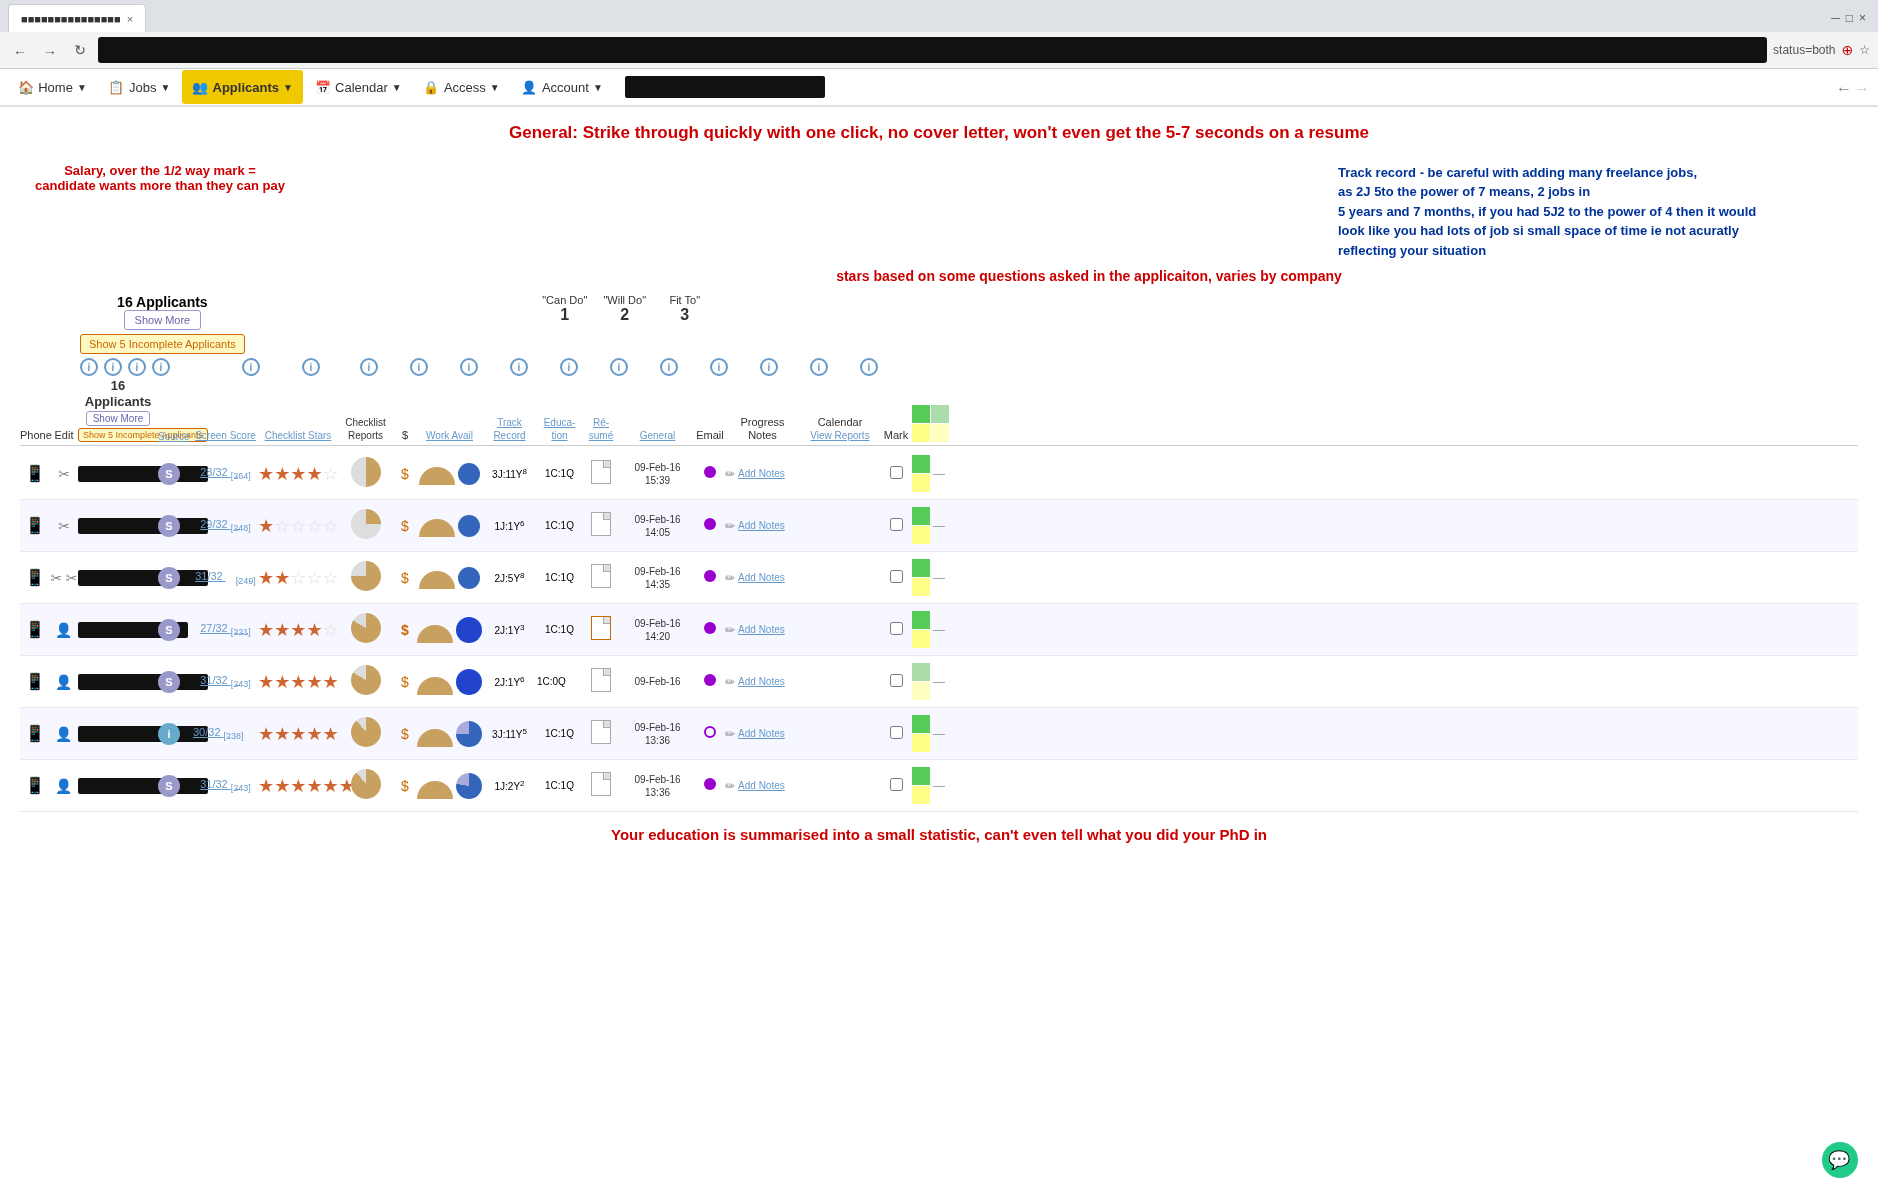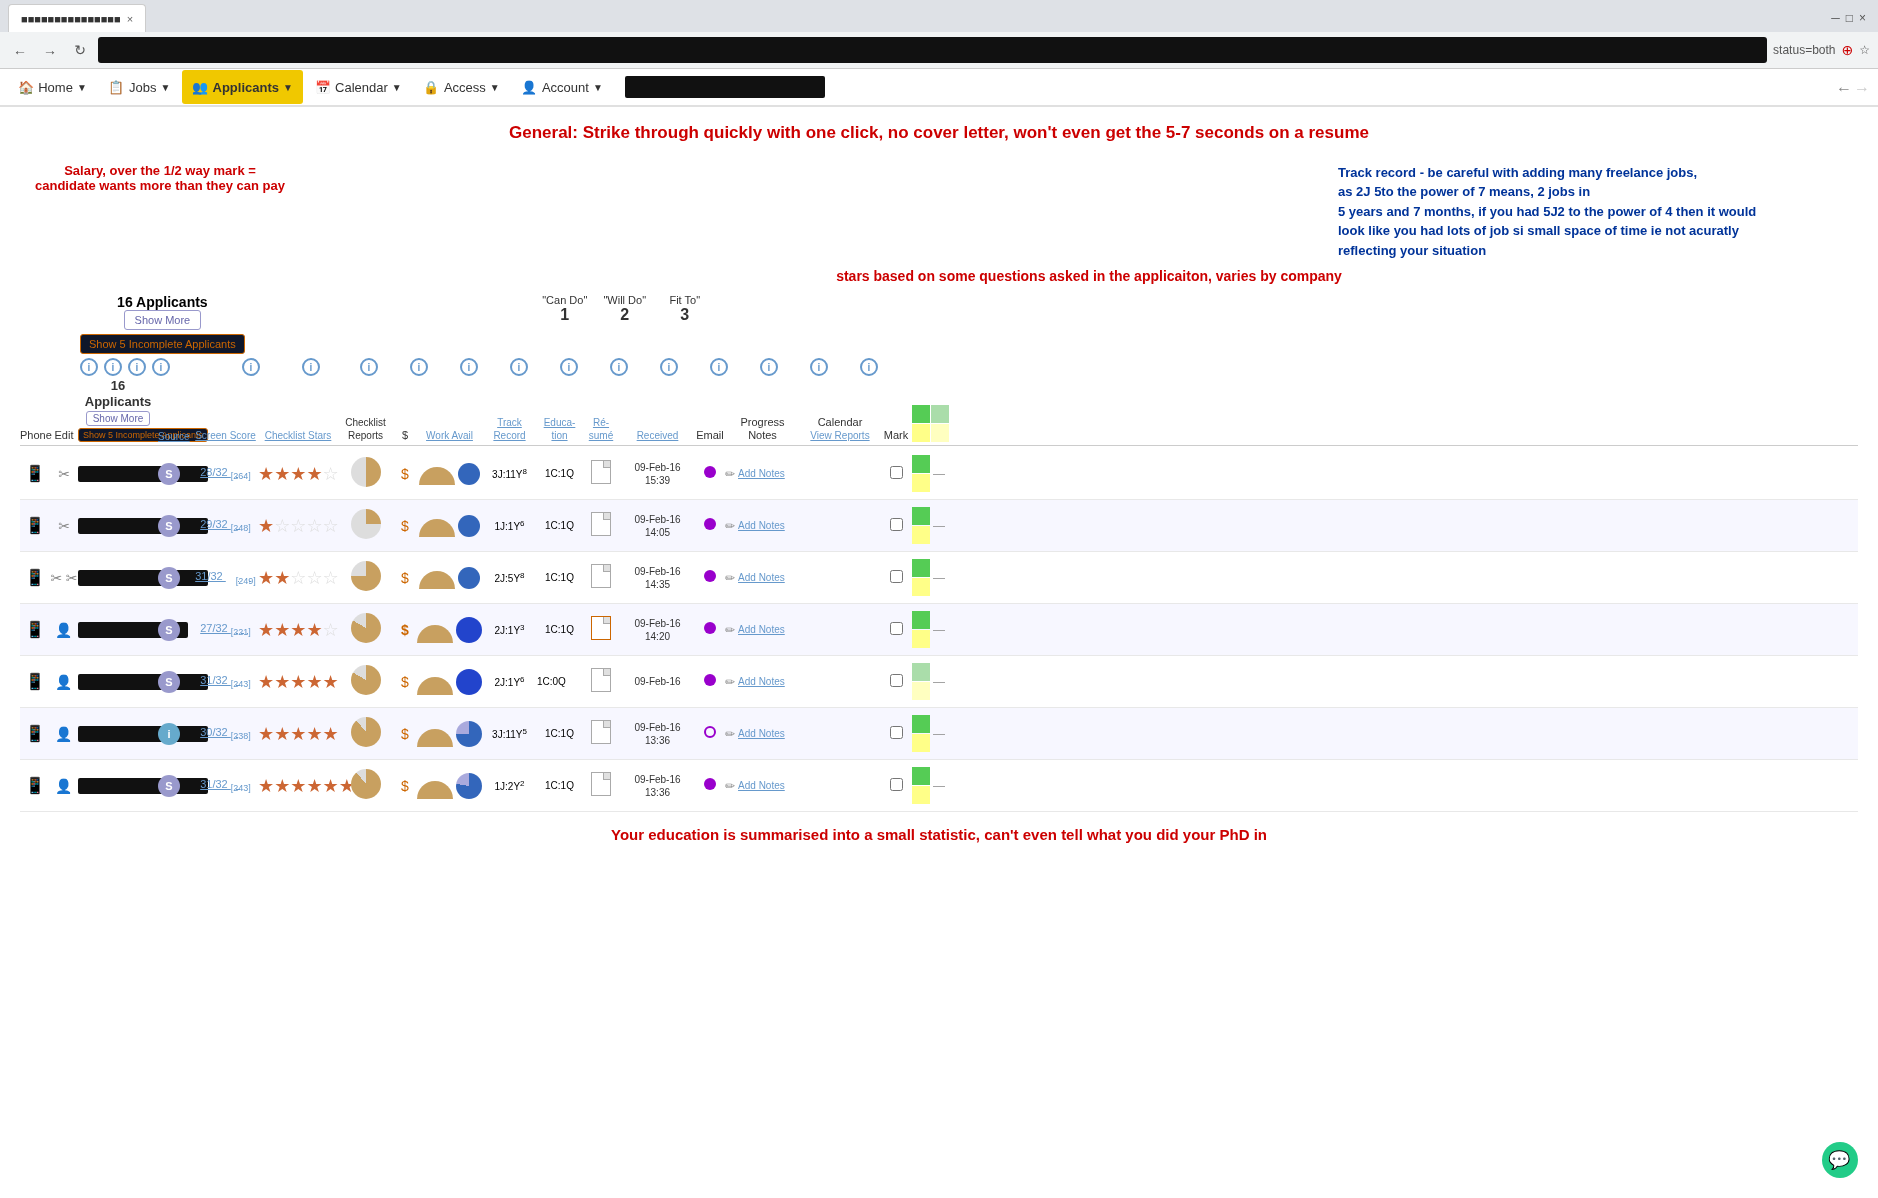--- a/index.html
+++ b/index.html
@@ -154,21 +154,21 @@
     .show-more-btn {
       background: #fff;
       border: 1px solid #9999cc;
       color: #6666aa;
       padding: 3px 10px;
       border-radius: 3px;
       cursor: pointer;
       font-size: 11px;
     }
     .show-incomplete-btn {
-      background: #0f172a;
+      background: #fef9c3;
       border: 1px solid #cc6600;
       color: #cc6600;
       padding: 3px 8px;
       border-radius: 3px;
       cursor: pointer;
       font-size: 11px;
     }
 
     
     .col-phone { width: 30px; text-align: center; flex-shrink: 0; }
@@ -411,21 +411,21 @@
     <div style="width:55px; text-align:center;" class="th">
       <a href="#" style="color:#6699cc;text-decoration:underline;font-size:10px;">Track Record</a>
     </div>
     <div style="width:45px; text-align:center;" class="th">
       <a href="#" style="color:#6699cc;text-decoration:underline;font-size:10px;">Educa-tion</a>
     </div>
     <div style="width:38px; text-align:center;" class="th">
       <a href="#" style="color:#6699cc;text-decoration:underline;font-size:10px;">Ré-sumé</a>
     </div>
     <div style="width:75px; text-align:center;" class="th">
-      <a href="#" style="color:#6699cc;text-decoration:underline;font-size:10px;">Received</a>
+      <a href="#" style="color:#6699cc;text-decoration:underline;font-size:10px;">General</a>
     </div>
     <div style="width:30px; text-align:center;" class="th">Email</div>
     <div style="width:75px; text-align:center;" class="th">
       <span>Progress Notes</span>
     </div>
     <div style="width:80px; text-align:center;" class="th">
       <div>Calendar</div>
       <div><a href="#" style="color:#6699cc;text-decoration:underline;font-size:10px;">View Reports</a></div>
     </div>
     <div style="width:32px; text-align:center;" class="th">Mark</div>
@@ -746,21 +746,21 @@
     </div>
     <div class="col-edit">
       <span style="font-size:14px;color:#888;">👤</span>
     </div>
     <div style="width:80px;">
       <div style="background:#111; height:16px; border-radius:2px; width:130px;"></div>
     </div>
     <div style="width:35px; text-align:center;">
       <div class="source-i">i</div>
     </div>
-    <div style="width:65px; text-align:center; font-size:11px;">
+    <div style="width:65px; text-align:left; font-size:11px;">
       <a href="#" style="color:#6699cc;text-decoration:underline;">30/32 <sub style="font-size:9px;">[238]</sub></a>
     </div>
     <div style="width:80px; text-align:center;">
       <span style="color:#cc6633; font-size:18px;">★★★★★</span>
     </div>
     <div style="width:55px; text-align:center;">
       <div style="width:30px;height:30px;background:conic-gradient(#c8a060 0deg 320deg,#ddd 320deg 360deg);border-radius:50%;display:inline-block;"></div>
     </div>
     <div style="width:24px; text-align:center;">
       <span style="color:#cc6600;font-size:14px;">$</span>

